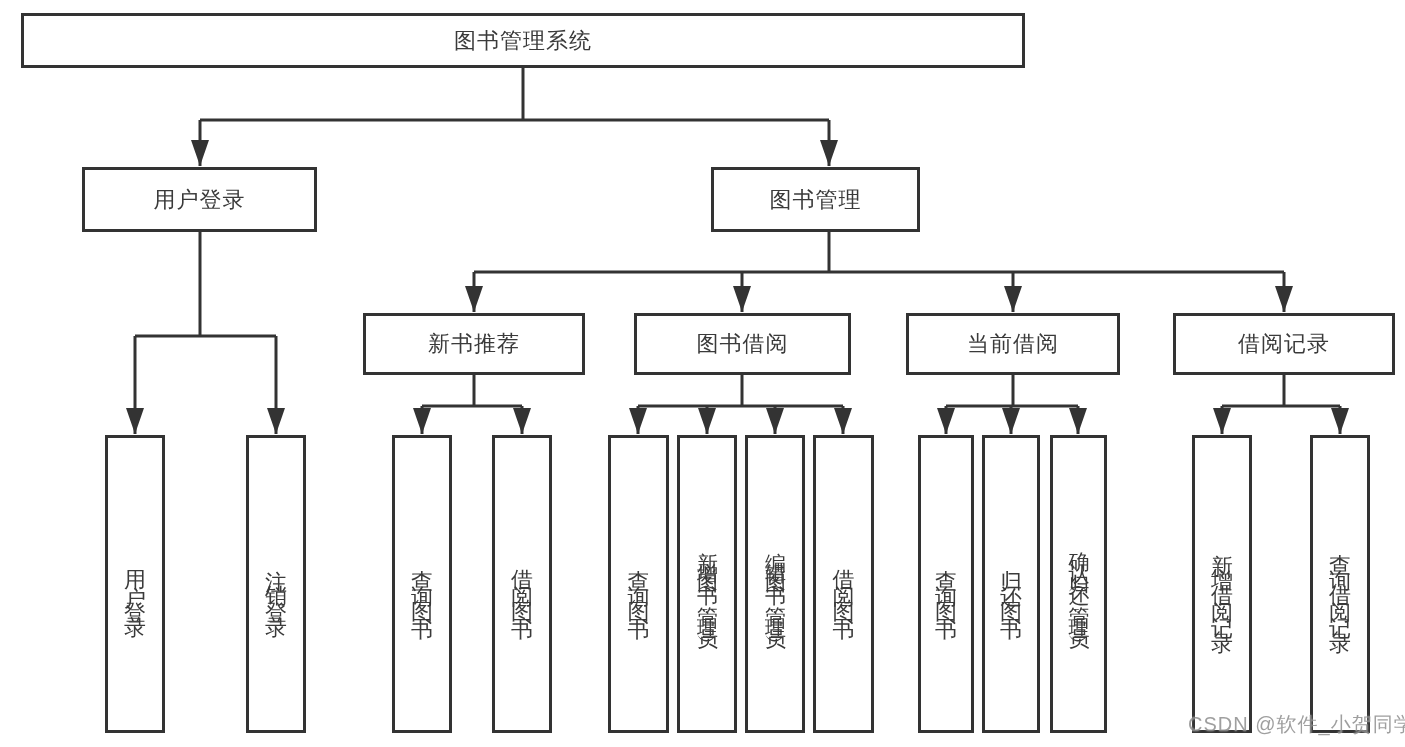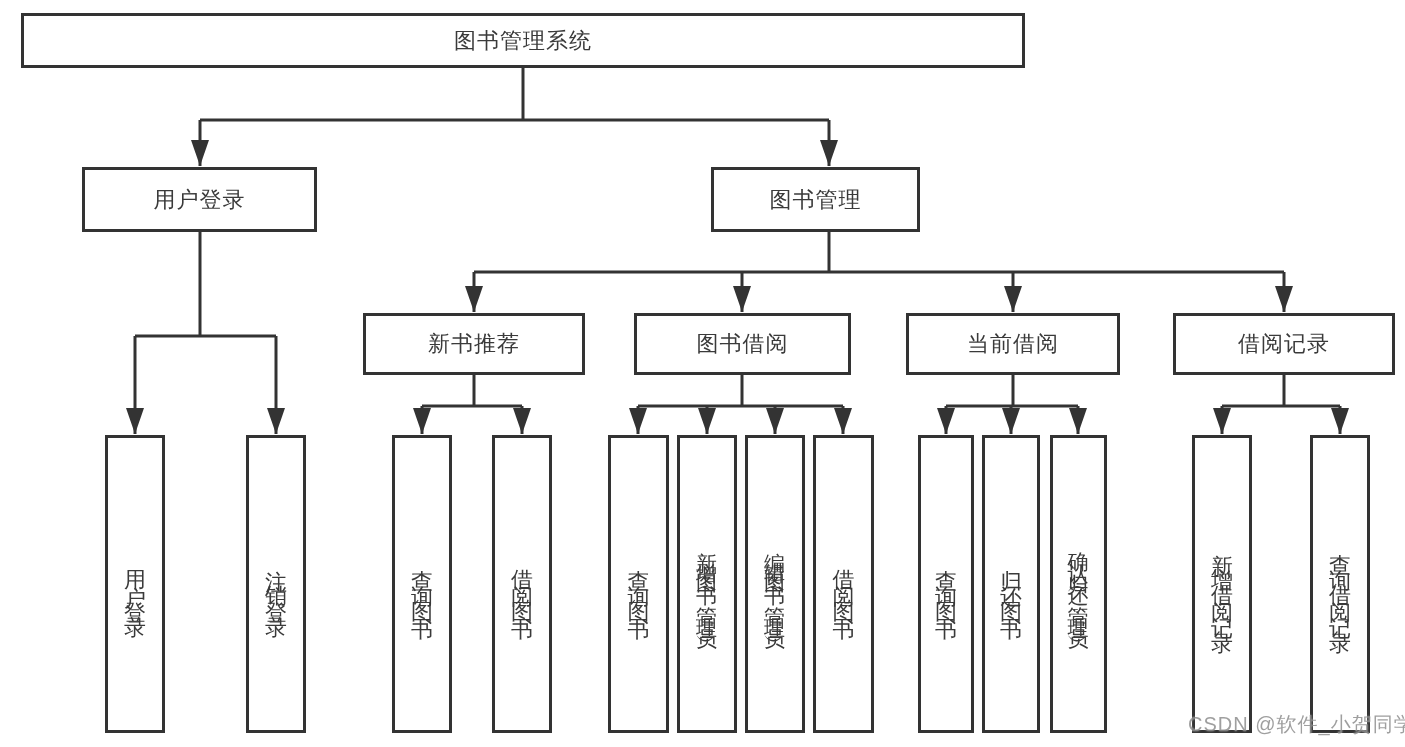--- a/index.html
+++ b/index.html
@@ -10,21 +10,21 @@
   }
   html,body{margin:0;padding:0;background:var(--bg);}
   body{width:1405px;height:747px;font-family:"Liberation Sans",sans-serif;}
   .canvas{position:relative;width:1405px;height:747px;background:var(--bg);overflow:hidden;}
   svg.connectors{position:absolute;left:0;top:0;width:1405px;height:747px;z-index:1;}
   svg.connectors line{stroke:var(--line);stroke-width:3;fill:none;}
   .box{
     position:absolute;box-sizing:border-box;background:#fff;
     border:3px solid var(--line);
     display:flex;align-items:center;justify-content:center;
-    color:var(--text);z-index:2;
+    color:var(--text);z-index:2;font-family:Liberation Serif, serif;
   }
   .hbox .label{font-size:22px;letter-spacing:1px;white-space:nowrap;}
   .vbox .label{
     writing-mode:vertical-rl;text-orientation:mixed;
     font-size:22px;letter-spacing:16px;line-height:1;white-space:nowrap;
   }
   .vbox.long .label{font-size:21px;letter-spacing:11px;}
   .vbox.med .label{font-size:22px;letter-spacing:16px;}
   .watermark{
     position:absolute;left:1188px;top:711px;z-index:5;

